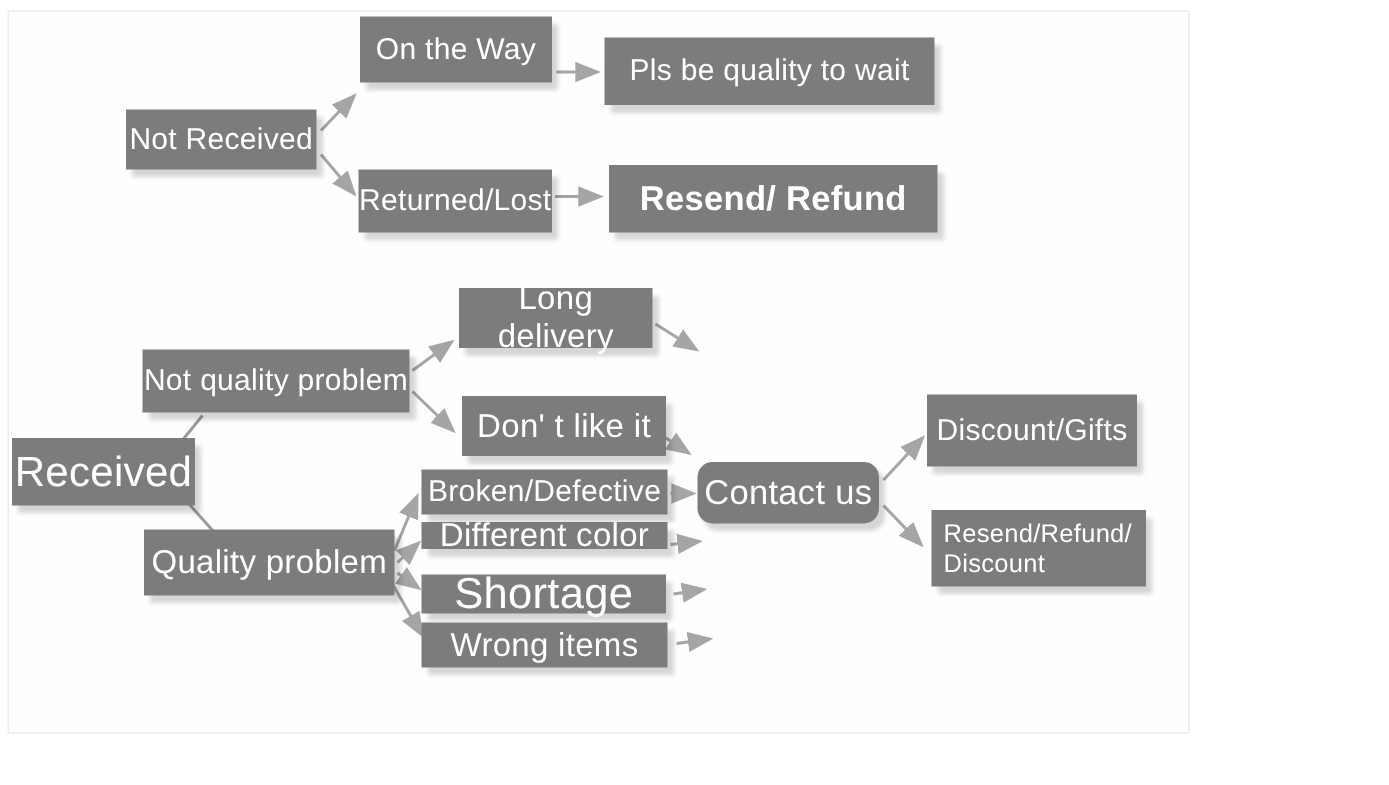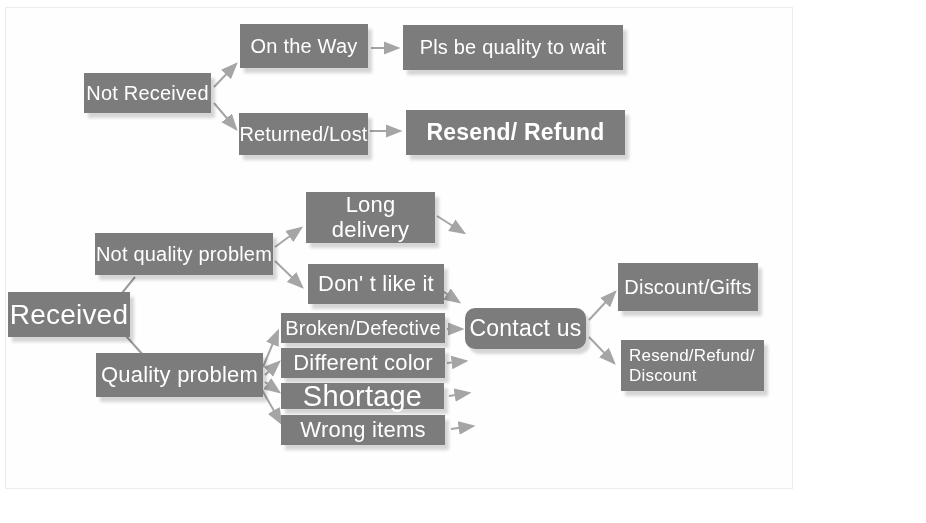--- a/index.html
+++ b/index.html
@@ -81,31 +81,31 @@
         <line x1="447" y1="329" x2="462" y2="329" stroke="#a5a5a5" stroke-width="2" marker-end="url(#arrowhead)"></line>
         <line x1="447" y1="363" x2="466" y2="361" stroke="#a5a5a5" stroke-width="2" marker-end="url(#arrowhead)"></line>
         <line x1="449" y1="396" x2="469" y2="393" stroke="#a5a5a5" stroke-width="2" marker-end="url(#arrowhead)"></line>
         <line x1="451" y1="429" x2="473" y2="426" stroke="#a5a5a5" stroke-width="2" marker-end="url(#arrowhead)"></line>
         <line x1="589" y1="320" x2="615" y2="292" stroke="#a5a5a5" stroke-width="2" marker-end="url(#arrowhead)"></line>
         <line x1="589" y1="337" x2="614" y2="363" stroke="#a5a5a5" stroke-width="2" marker-end="url(#arrowhead)"></line>
       </g>
   </svg>
   <div id="nodes">
       <div class="node" style="left: 84px; top: 73px; width: 127px; height: 40px; font-size: 20px; background: rgb(124, 124, 124); color: rgb(255, 255, 255);">Not Received</div>
-      <div class="node" style="left: 240px; top: 24px; width: 128px; height: 44px; font-size: 20px; background: rgb(124, 124, 124); color: rgb(255, 255, 255);">On the Way</div>
+      <div class="node" style="left: 240px; top: 11px; width: 128px; height: 44px; font-size: 20px; background: rgb(124, 124, 124); color: rgb(255, 255, 255);">On the Way</div>
       <div class="node" style="left: 403px; top: 25px; width: 220px; height: 45px; font-size: 20px; background: rgb(124, 124, 124); color: rgb(255, 255, 255);">Pls be quality to wait</div>
       <div class="node" style="left: 239px; top: 113px; width: 129px; height: 42px; font-size: 20px; background: rgb(124, 124, 124); color: rgb(255, 255, 255);">Returned/Lost</div>
       <div class="node bold" style="left: 406px; top: 110px; width: 219px; height: 45px; font-size: 23px; background: rgb(124, 124, 124); color: rgb(255, 255, 255);">Resend/ Refund</div>
       <div class="node" style="left: 95px; top: 233px; width: 178px; height: 42px; font-size: 20px; background: rgb(124, 124, 124); color: rgb(255, 255, 255);">Not quality problem</div>
-      <div class="node" style="left: 306px; top: 192px; width: 129px; height: 51px; font-size: 22px; background: rgb(124, 124, 124); color: rgb(255, 255, 255);">Long delivery</div>
+      <div class="node" style="left: 306px; top: 192px; width: 129px; height: 40px; font-size: 22px; background: rgb(124, 124, 124); color: rgb(255, 255, 255);">Long delivery</div>
       <div class="node" style="left: 308px; top: 264px; width: 136px; height: 40px; font-size: 22px; background: rgb(124, 124, 124); color: rgb(255, 255, 255);">Don' t like it</div>
       <div class="node" style="left: 8px; top: 292px; width: 122px; height: 45px; font-size: 28px; background: rgb(124, 124, 124); color: rgb(255, 255, 255);">Received</div>
       <div class="node" style="left: 96px; top: 353px; width: 167px; height: 44px; font-size: 22px; background: rgb(124, 124, 124); color: rgb(255, 255, 255);">Quality problem</div>
       <div class="node" style="left: 281px; top: 313px; width: 164px; height: 30px; font-size: 20px; background: rgb(124, 124, 124); color: rgb(255, 255, 255);">Broken/Defective</div>
-      <div class="node" style="left: 281px; top: 348px; width: 164px; height: 30px; font-size: 22px; background: rgb(124, 124, 124); color: rgb(255, 255, 255);">Different color</div>
+      <div class="node" style="left: 281px; top: 348px; width: 164px; height: 18px; font-size: 22px; background: rgb(124, 124, 124); color: rgb(255, 255, 255);">Different color</div>
       <div class="node" style="left: 281px; top: 383px; width: 163px; height: 26px; font-size: 29px; background: rgb(124, 124, 124); color: rgb(255, 255, 255);">Shortage</div>
       <div class="node" style="left: 281px; top: 415px; width: 164px; height: 30px; font-size: 22px; background: rgb(124, 124, 124); color: rgb(255, 255, 255);">Wrong items</div>
       <div class="node" style="left: 465px; top: 308px; width: 121px; height: 41px; font-size: 23px; background: rgb(124, 124, 124); color: rgb(255, 255, 255); border-radius: 10px;">Contact us</div>
       <div class="node" style="left: 618px; top: 263px; width: 140px; height: 48px; font-size: 20px; background: rgb(124, 124, 124); color: rgb(255, 255, 255);">Discount/Gifts</div>
       <div class="node align-left" style="left: 621px; top: 340px; width: 143px; height: 51px; font-size: 17px; background: rgb(124, 124, 124); color: rgb(255, 255, 255);">Resend/Refund/
 Discount</div>
     </div>
 </div>
 
 </body></html>

